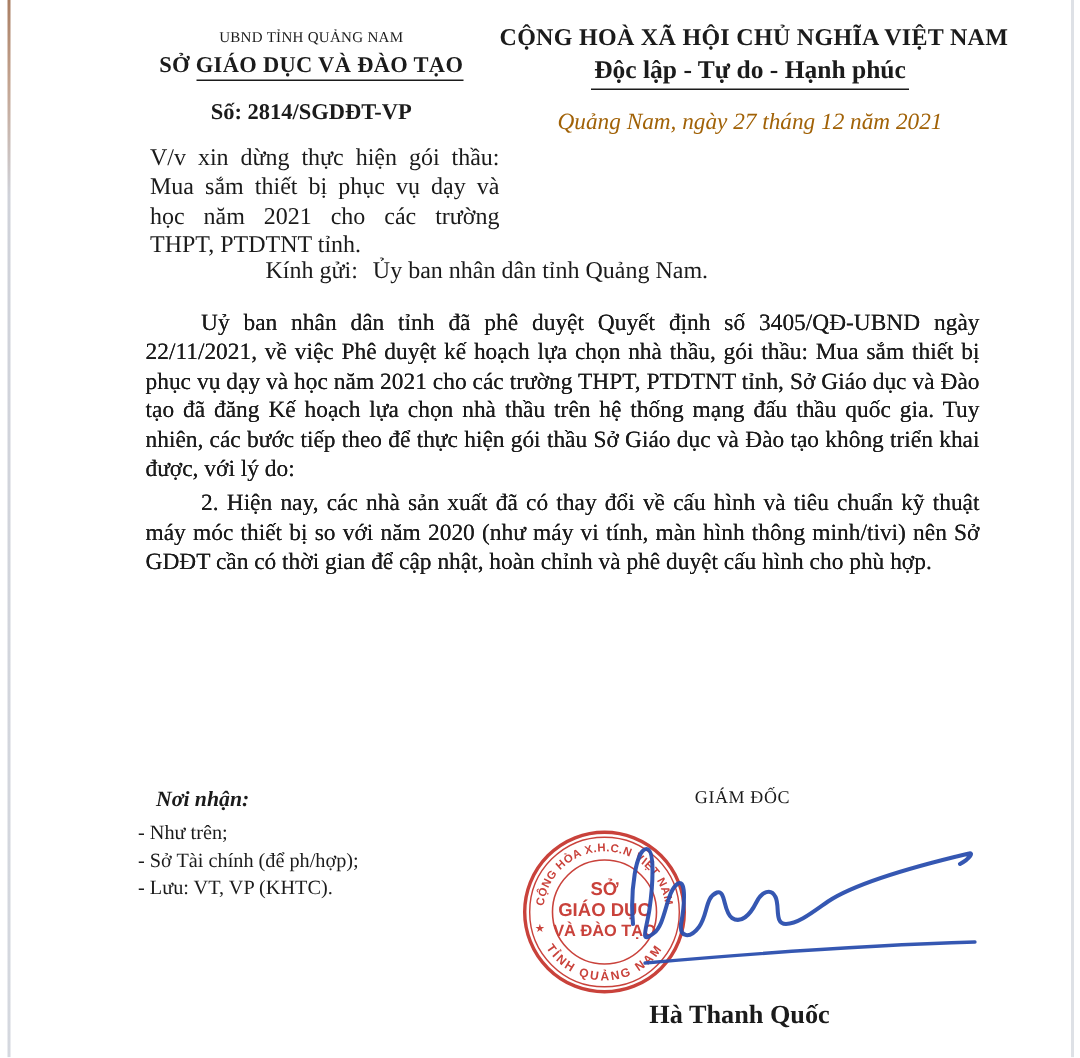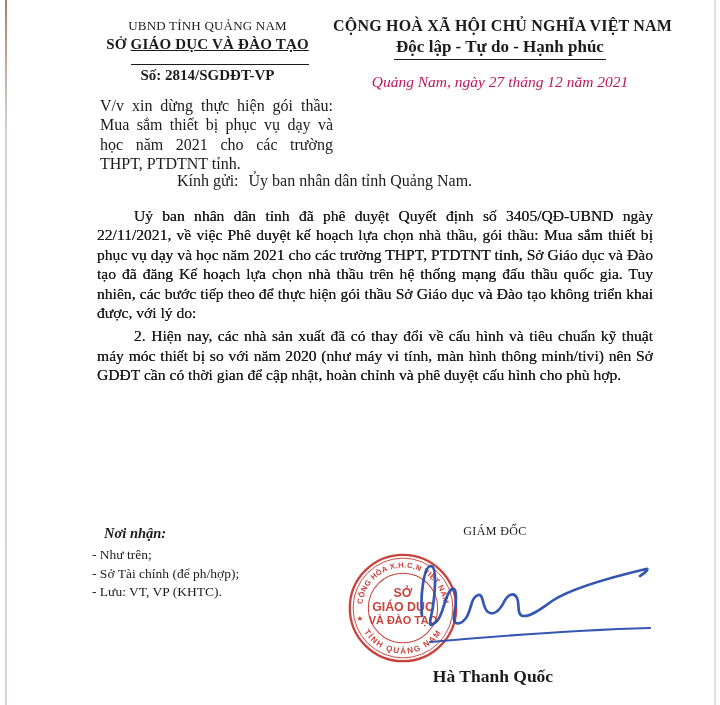--- a/index.html
+++ b/index.html
@@ -19,36 +19,36 @@
   }
   .edge-right{
     position:absolute;right:4px;top:0;width:2px;height:705px;
     background:#d6d9e0;opacity:.8;
   }
   
   .hdr-left{
     position:absolute;left:80px;top:16px;width:255px;
     text-align:center;line-height:19px;
   }
-  .hdr-left .l1{font-size:13px;letter-spacing:.2px;}
+  .hdr-left .l1{font-size:10px;letter-spacing:.2px;}
   .hdr-left .l2{font-size:15px;font-weight:bold;letter-spacing:.2px;}
-  .hdr-left .l2 .und{border-bottom:1.6px solid #1b1b1b;padding-bottom:12px;text-decoration:underline;}
+  .hdr-left .l2 .und{border-bottom:1.6px solid #1b1b1b;padding-bottom:1px;}
   .hdr-left .num{font-size:15px;margin-top:12px;font-weight:bold;}
   .subject{
     position:absolute;left:100px;top:96px;width:233px;
     font-size:16px;line-height:19.3px;text-align:justify;
   }
   .hdr-right{
     position:absolute;left:333px;top:16px;width:334px;
     text-align:center;line-height:20px;white-space:nowrap;
   }
   .hdr-right .l1{font-size:16px;font-weight:bold;letter-spacing:.2px;}
   .hdr-right .l2{font-size:17px;font-weight:bold;display:inline-block;
     border-bottom:1.6px solid #1b1b1b;padding:0 2px 2px 2px;margin-top:1px;}
-  .hdr-right .date{font-size:15.5px;font-style:italic;margin-top:12px;color:#be185d;}
+  .hdr-right .date{font-size:15.5px;font-style:italic;margin-top:12px;color:#a16207;}
   
   .salutation{
     position:absolute;left:177px;top:172px;font-size:16px;
   }
   .salutation .gap{display:inline-block;width:10px;}
   
   .body-block{
     position:absolute;left:97px;top:206px;width:556px;
     font-size:15.6px;line-height:19.4px;text-align:justify;
     text-shadow:0 0 .3px currentColor;

